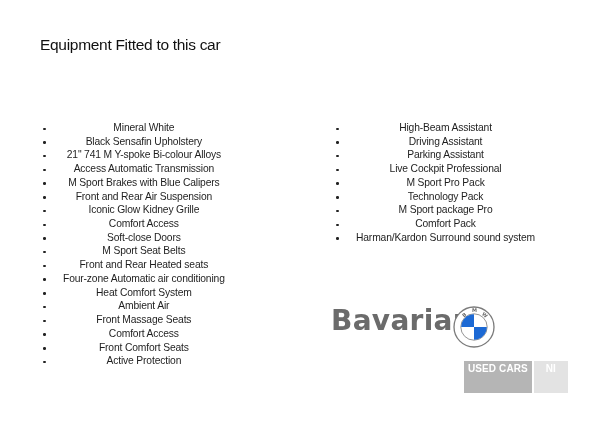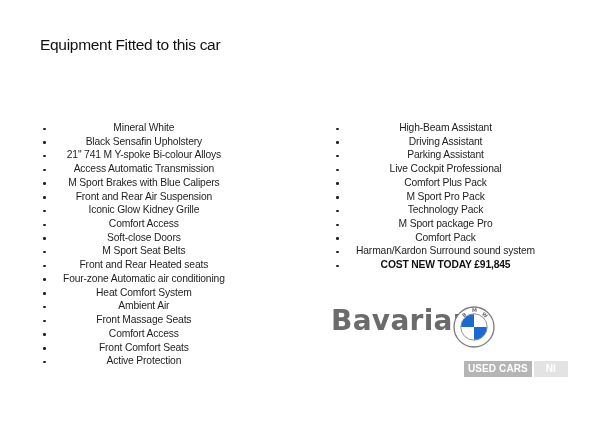--- a/index.html
+++ b/index.html
@@ -78,21 +78,21 @@
       left: 453px;
       top: 306px;
       width: 42px;
       height: 42px;
     }
     .badge {
       position: absolute;
       left: 464px;
       top: 361px;
       display: flex;
-      height: 16px;
+      height: 32px;
       font-family: "Liberation Sans", sans-serif;
       font-weight: bold;
       font-size: 10px;
     }
     .badge .used {
       background: #b5b5b5;
       color: #ffffff;
       padding: 0 4px;
       line-height: 16px;
       letter-spacing: 0.1px;
@@ -132,27 +132,25 @@
   <li><span class="bullet"></span><span class="text">Comfort Access</span></li>
   <li><span class="bullet"></span><span class="text">Front Comfort Seats</span></li>
   <li><span class="bullet"></span><span class="text">Active Protection</span></li>
 </ul>
 
 <ul class="list right">
   <li><span class="bullet"></span><span class="text">High-Beam Assistant</span></li>
   <li><span class="bullet"></span><span class="text">Driving Assistant</span></li>
   <li><span class="bullet"></span><span class="text">Parking Assistant</span></li>
   <li><span class="bullet"></span><span class="text">Live Cockpit Professional</span></li>
-  <li><span class="bullet"></span><span class="text">Comfort Plus Pack</span></li>
   <li><span class="bullet"></span><span class="text">M Sport Pro Pack</span></li>
   <li><span class="bullet"></span><span class="text">Technology Pack</span></li>
   <li><span class="bullet"></span><span class="text">M Sport package Pro</span></li>
   <li><span class="bullet"></span><span class="text">Comfort Pack</span></li>
   <li><span class="bullet"></span><span class="text">Harman/Kardon Surround sound system</span></li>
-  <li class="bold"><span class="bullet"></span><span class="text">COST NEW TODAY £91,845</span></li>
 </ul>
 
 <div class="brand">
   <span class="brand-name">Bavarian</span>
 </div>
 
 <svg class="bmw-logo" viewBox="0 0 42 42" xmlns="http://www.w3.org/2000/svg">
   <circle cx="21" cy="21" r="20" fill="#ffffff" stroke="#7a7a7a" stroke-width="1.3"></circle>
   <circle cx="21" cy="21" r="13.2" fill="#ffffff" stroke="#7a7a7a" stroke-width="0.8"></circle>
   <path d="M21 21 L21 8.2 A12.8 12.8 0 0 0 8.2 21 Z" fill="#1c69d4"></path>

